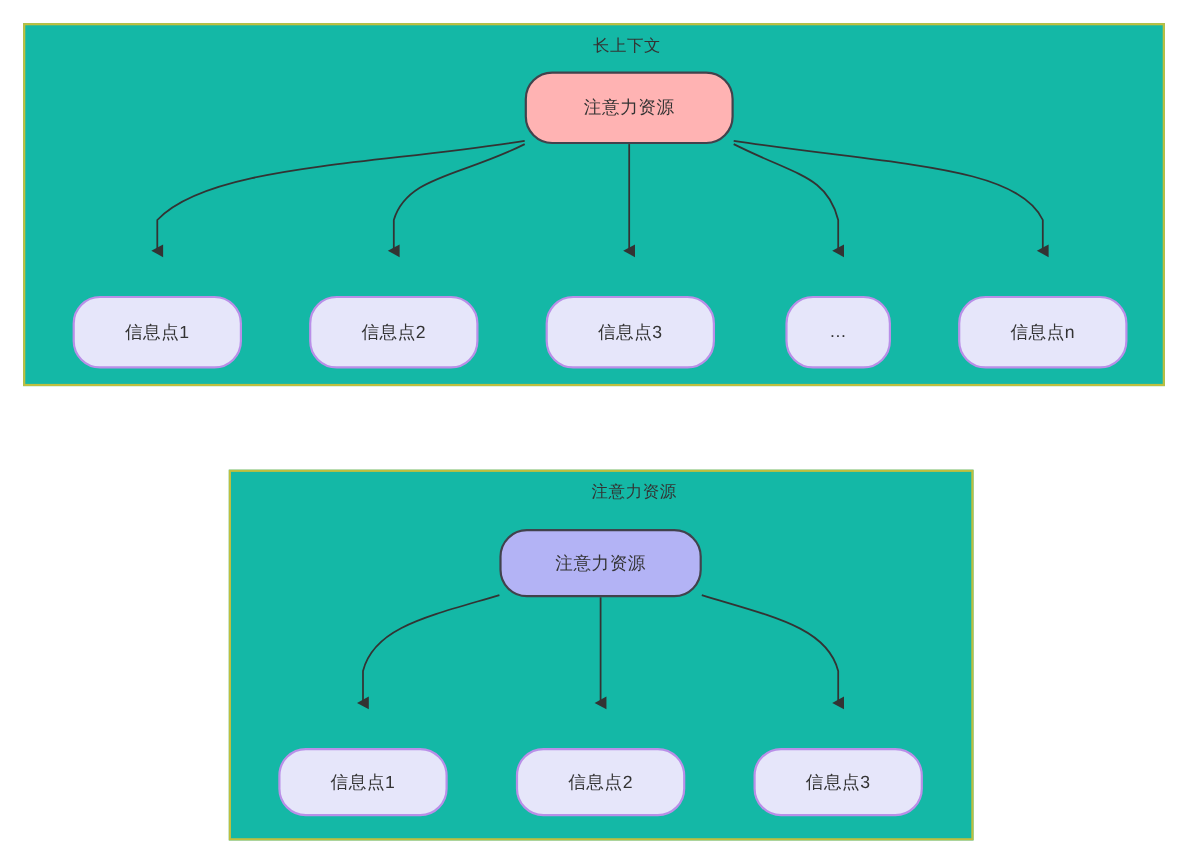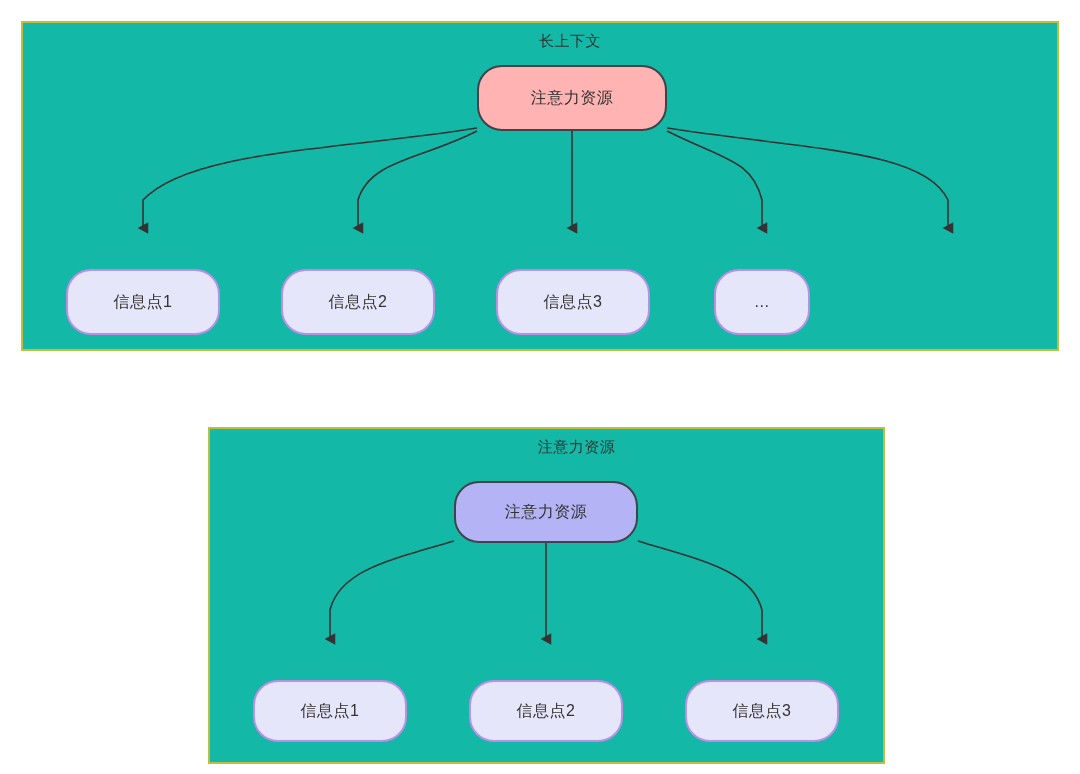--- a/index.html
+++ b/index.html
@@ -146,20 +146,23 @@
   </div>
   <div class="node info" id="node-info-l2">
     <span>信息点2</span>
   </div>
   <div class="node info" id="node-info-l3">
     <span>信息点3</span>
   </div>
   <div class="node info" id="node-info-ldots">
     <span>...</span>
   </div>
+  <div class="node info" id="node-info-ln">
+    <span>信息点n</span>
+  </div>
 
   <div class="node attention-cool" id="node-attention-short">
     <span>注意力资源</span>
   </div>
 
   <div class="node info" id="node-info-s1">
     <span>信息点1</span>
   </div>
   <div class="node info" id="node-info-s2">
     <span>信息点2</span>

